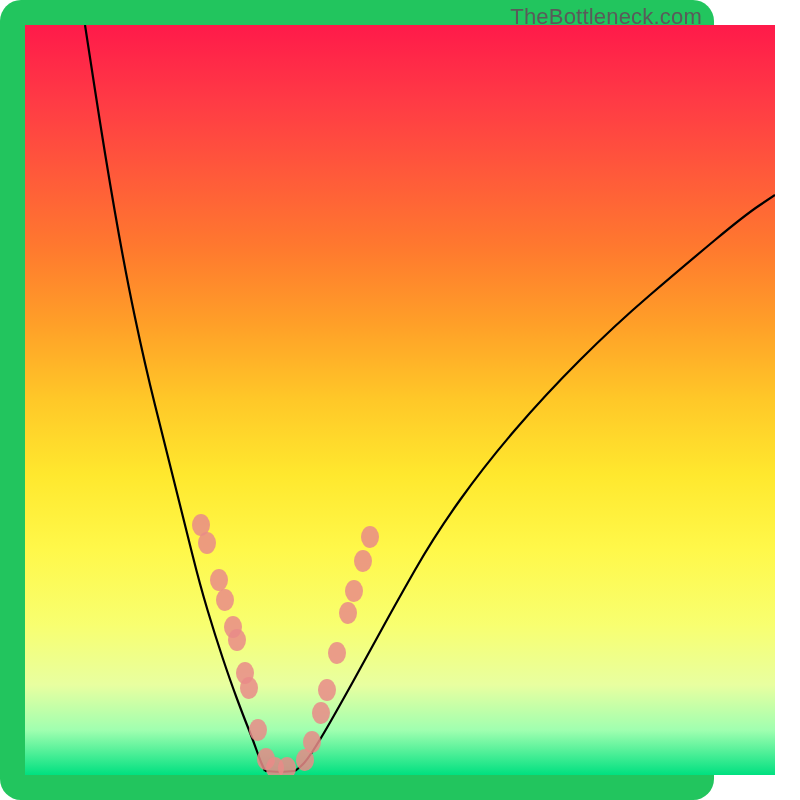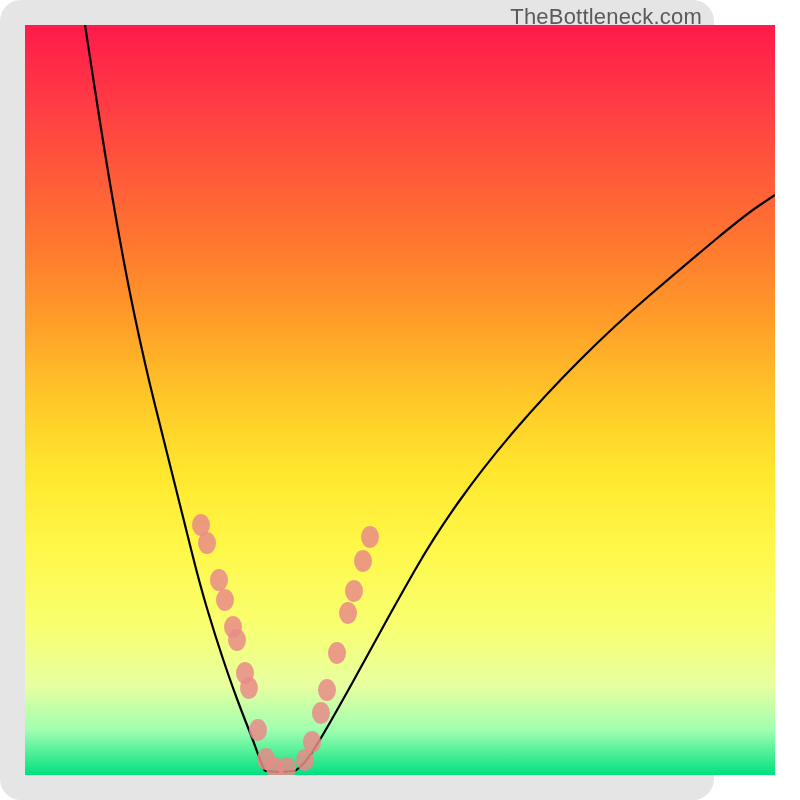--- a/index.html
+++ b/index.html
@@ -1,20 +1,20 @@
 <!DOCTYPE html>
 <html><head>
 <meta charset="utf-8">
 <style>
   * { margin: 0; padding: 0; box-sizing: border-box; }
   html, body { width: 800px; height: 800px; overflow: hidden; }
   .frame {
     width: 714px;
     height: 800px;
-    background: #e5e5e5;
+    background: #22c55e;
     position: relative;
     border-radius: 21px;
   }
   .plot-area {
     position: absolute;
     left: 25px;
     top: 25px;
     width: 750px;
     height: 750px;
     background: linear-gradient(to bottom,

